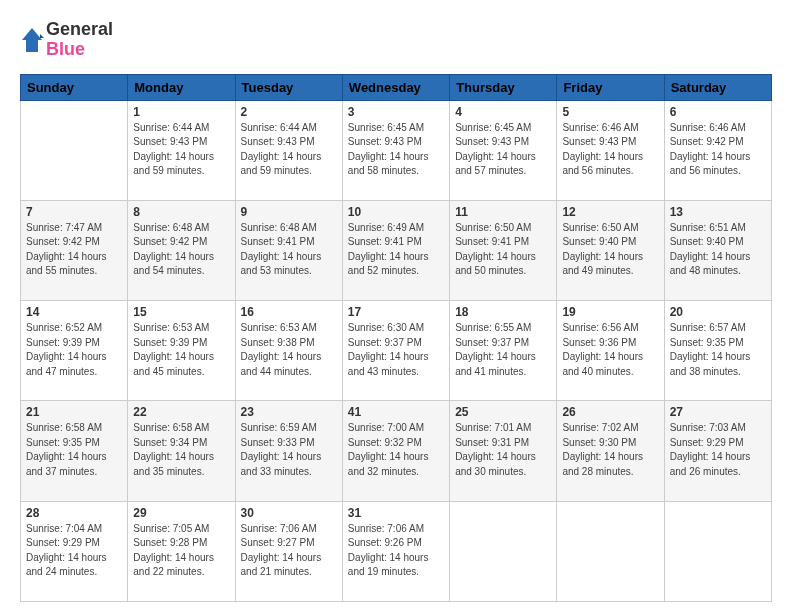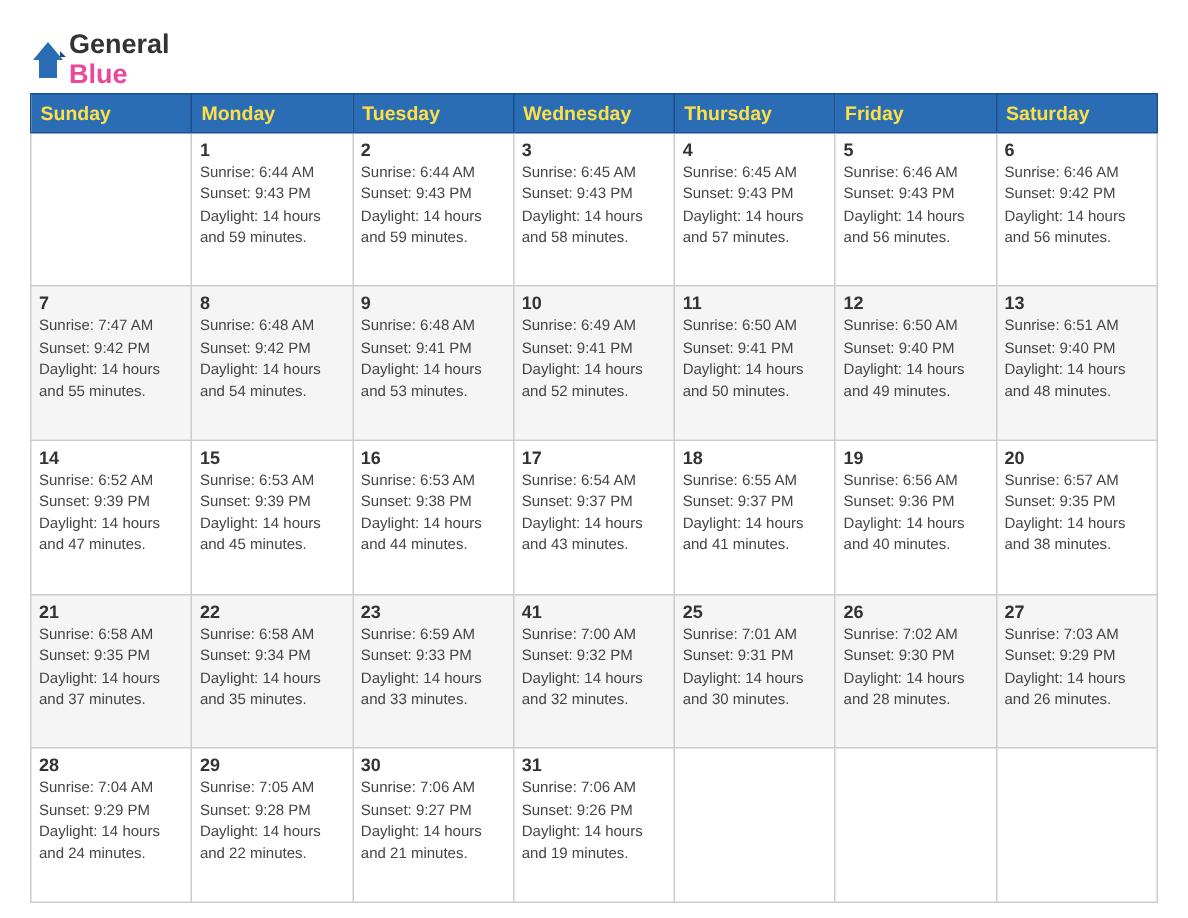--- a/index.html
+++ b/index.html
@@ -13,21 +13,21 @@
     .page {
       width: 792px;
       height: 612px;
       padding: 16px 20px 10px 20px;
       display: flex;
       flex-direction: column;
     }
     .header {
       display: flex;
       align-items: flex-start;
-      margin-bottom: 2px;
+      margin-bottom: 14px;
     }
     .logo {
       display: flex;
       align-items: center;
       margin-top: 4px;
     }
     .logo-text {
       display: flex;
       flex-direction: column;
       line-height: 1.1;
@@ -63,21 +63,21 @@
     }
     .calendar {
       flex: 1;
       border: 1px solid #ccc;
       border-collapse: collapse;
       width: 100%;
       table-layout: fixed;
     }
     .calendar th {
       background-color: #2a6db5;
-      color: #fde047;
+      color: #000000;
       text-align: left;
       padding: 5px 6px;
       font-size: 13px;
       border: 1px solid #1a5090;
     }
     .calendar td {
       vertical-align: top;
       padding: 4px 5px;
       border: 1px solid #ccc;
       font-size: 10.5px;
@@ -247,21 +247,21 @@
           </td>
           <td class="no-shade">
             <span class="day-num">16</span>
             <div class="cell-text" style="white-space: pre-line;">Sunrise: 6:53 AM
 Sunset: 9:38 PM
 Daylight: 14 hours
 and 44 minutes.</div>
           </td>
           <td class="no-shade">
             <span class="day-num">17</span>
-            <div class="cell-text" style="white-space: pre-line;">Sunrise: 6:54 AM
+            <div class="cell-text" style="white-space: pre-line;">Sunrise: 6:30 AM
 Sunset: 9:37 PM
 Daylight: 14 hours
 and 43 minutes.</div>
           </td>
           <td class="no-shade">
             <span class="day-num">18</span>
             <div class="cell-text" style="white-space: pre-line;">Sunrise: 6:55 AM
 Sunset: 9:37 PM
 Daylight: 14 hours
 and 41 minutes.</div>

